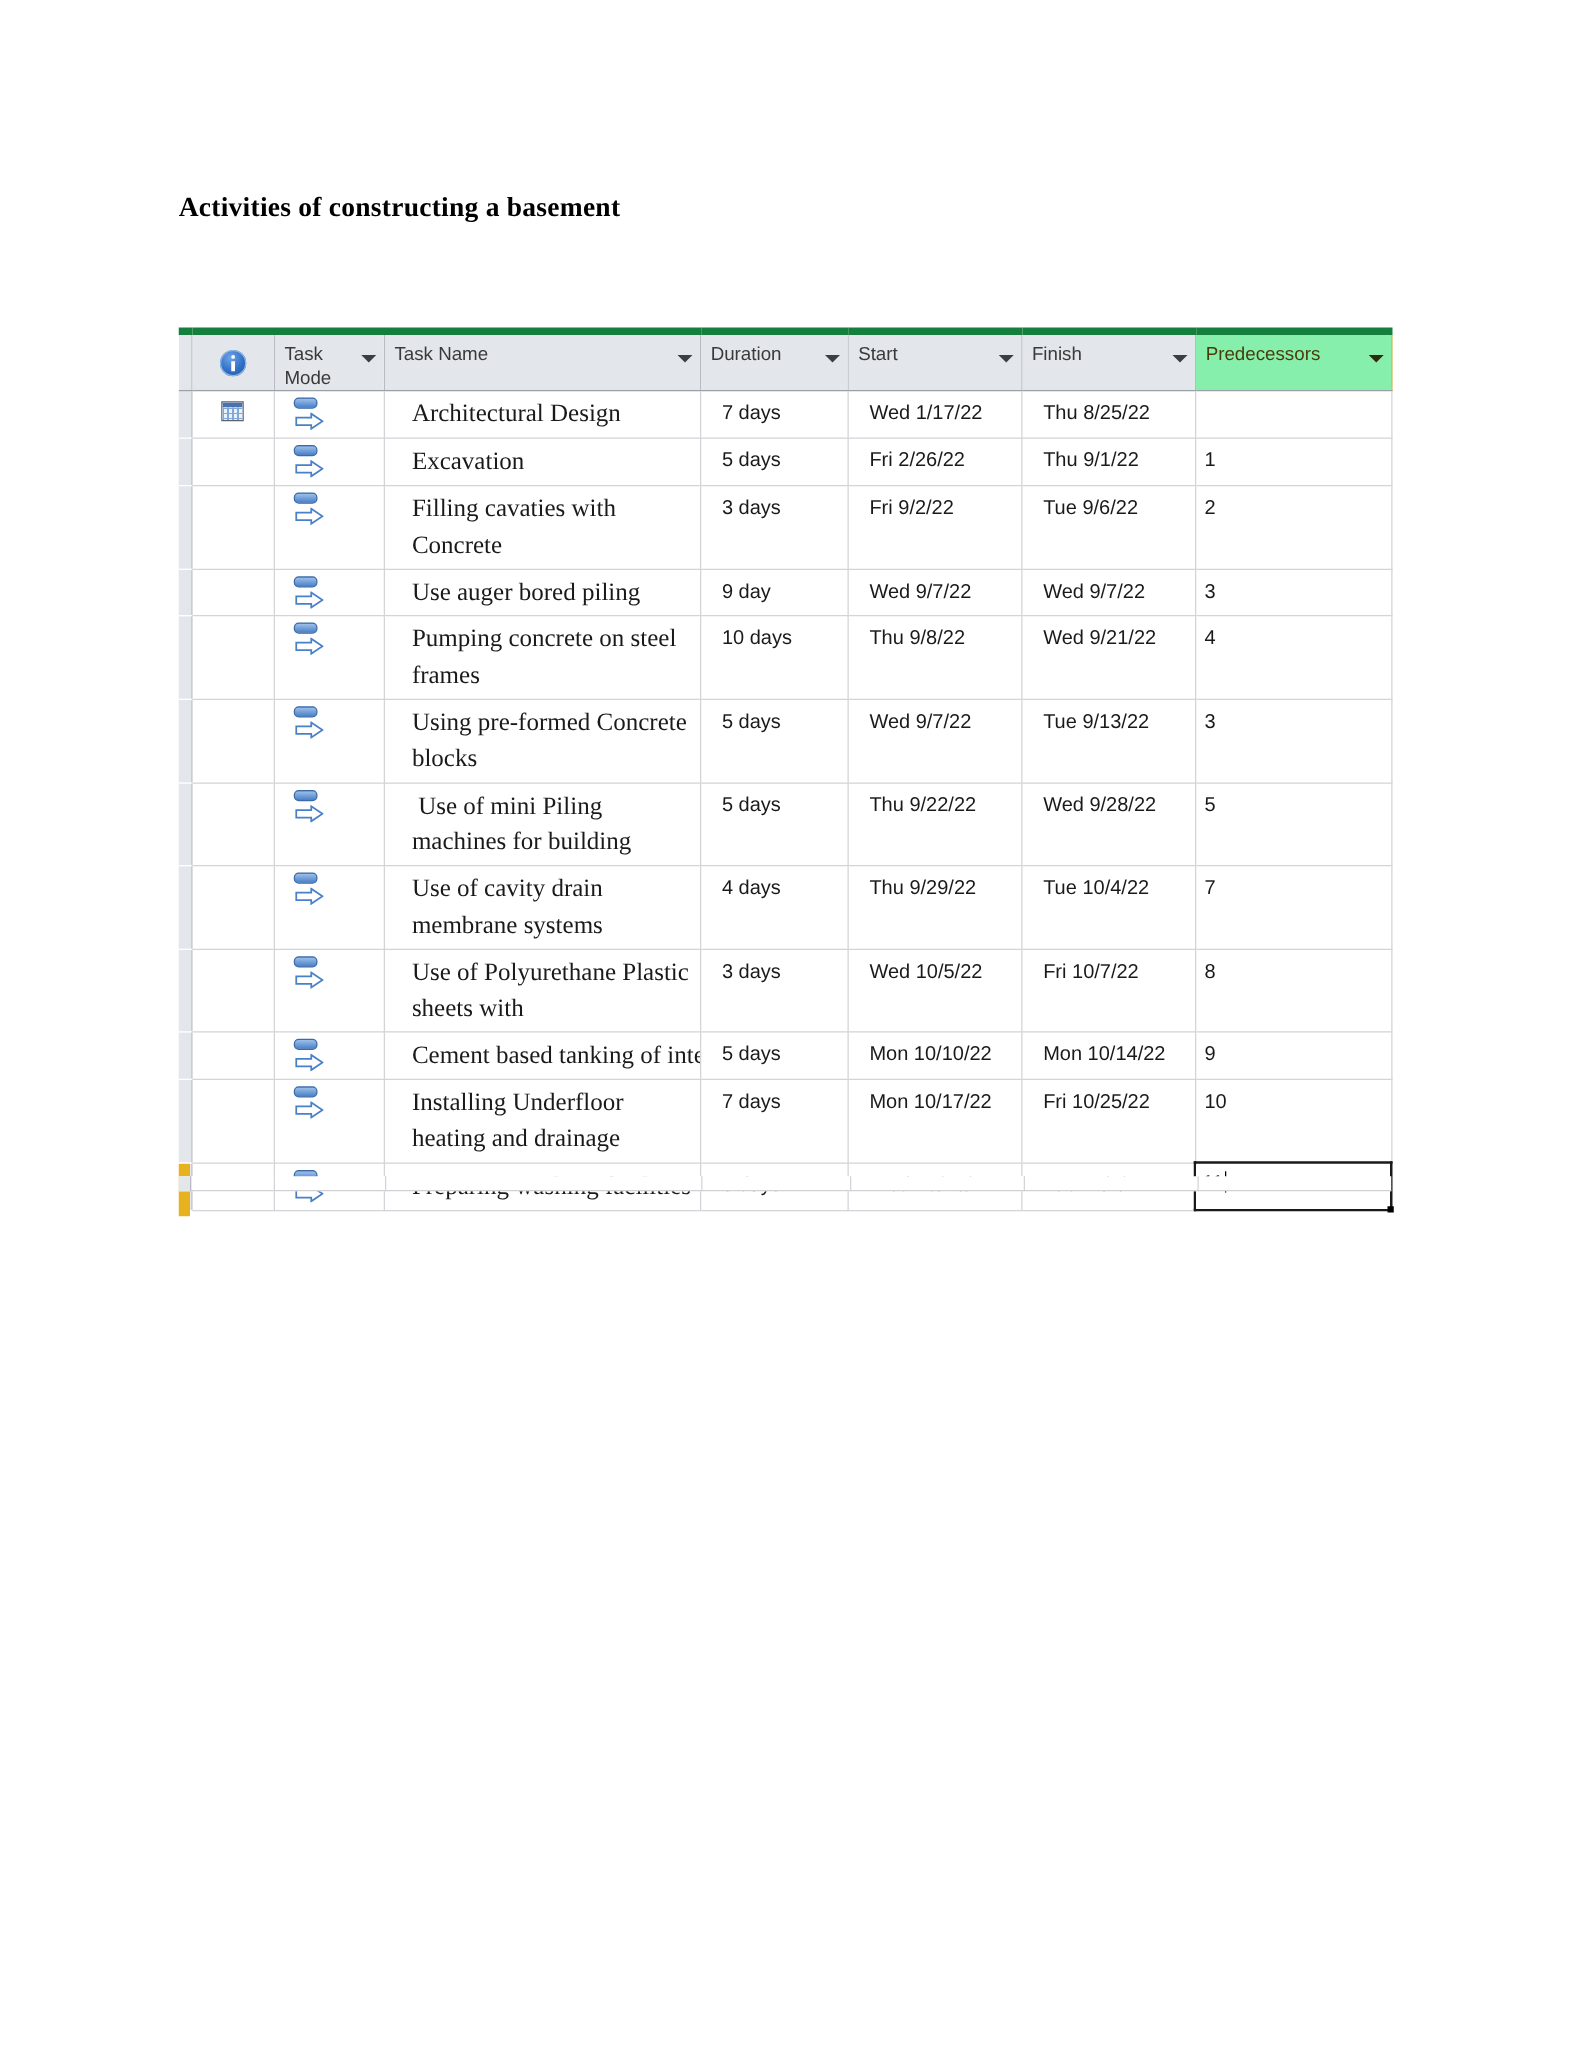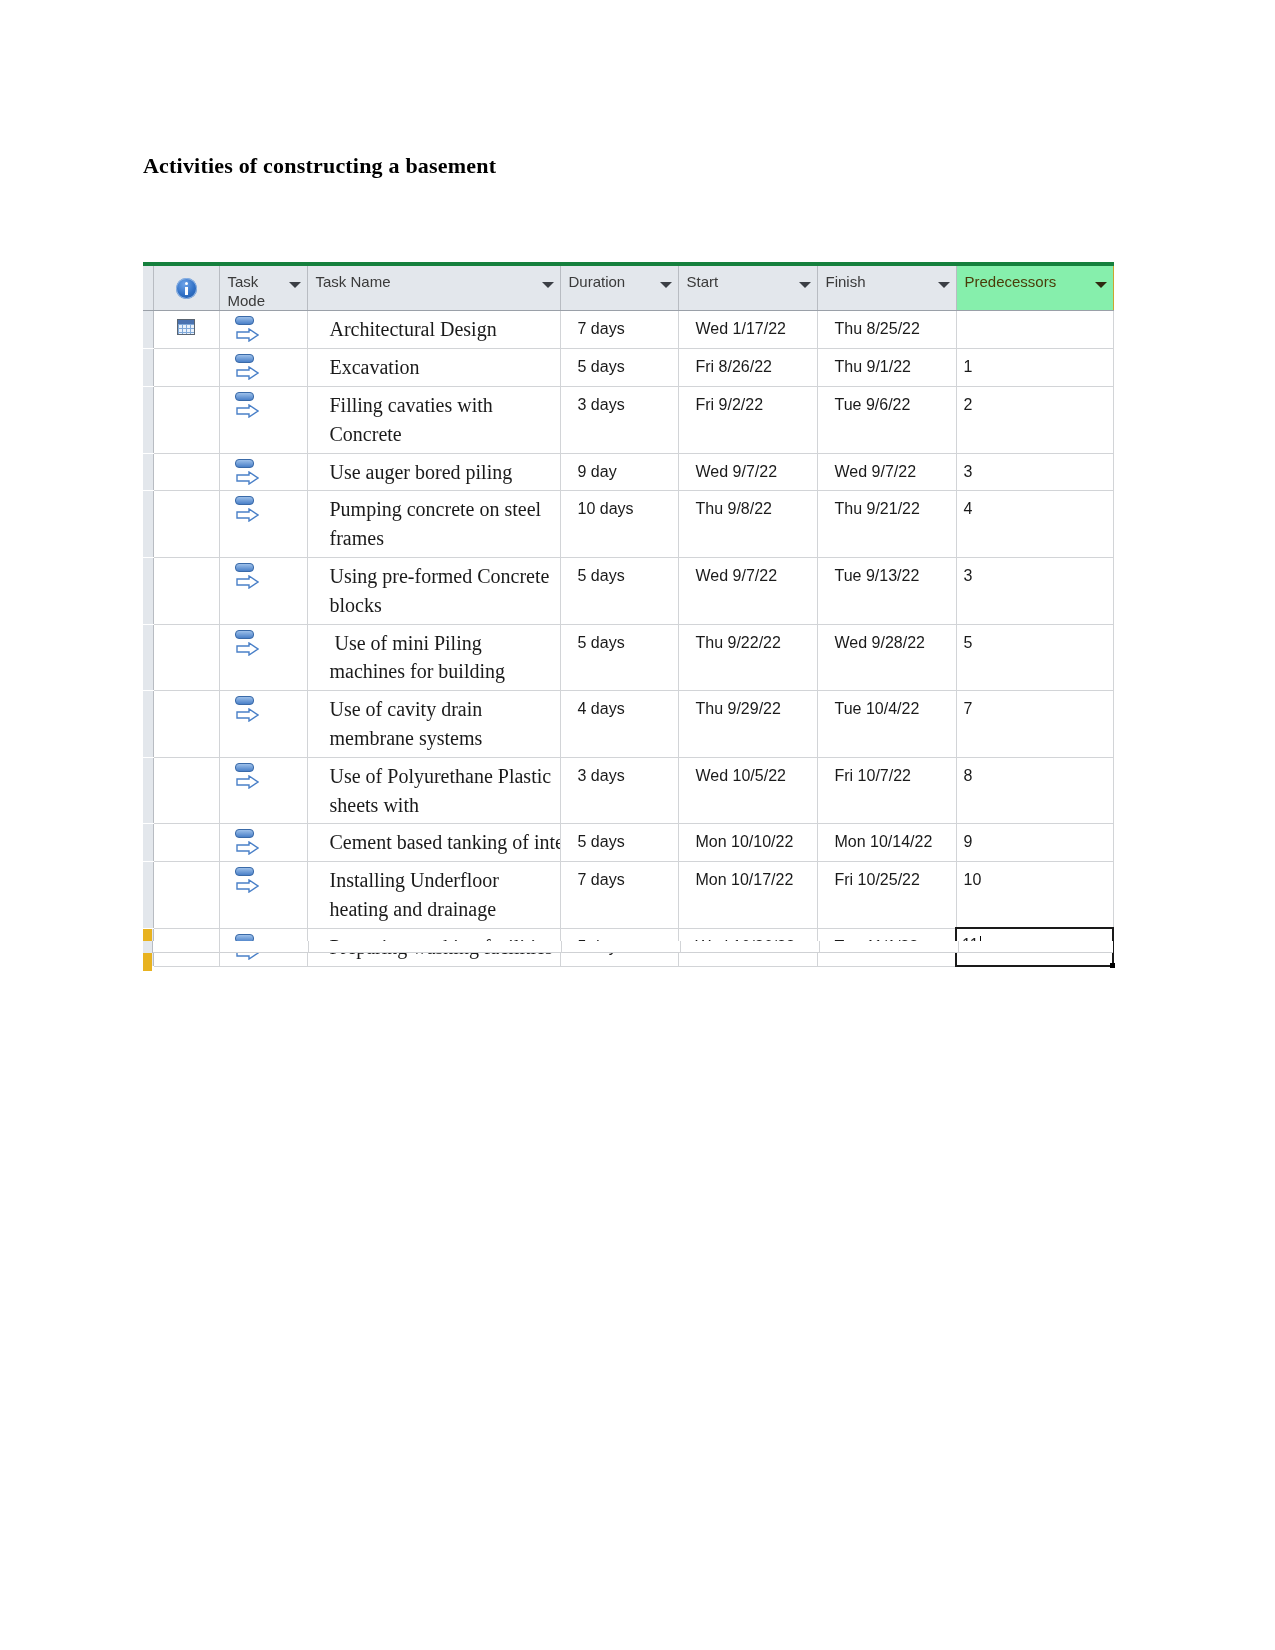--- a/index.html
+++ b/index.html
@@ -55,21 +55,21 @@
   col.c-finish   { width: 139px; }
   col.c-pred     { width: 157px; }
 
   
   thead tr { height: 46px; }
 
   thead th {
     background: #e3e7ec;
     border-right: 1px solid #b8bcc2;
     border-bottom: 1px solid #9aa0a8;
-    border-top: 4px solid #15803d;
+    border-top: 6px solid #15803d;
     padding: 0;
     vertical-align: top;
     font-weight: normal;
     position: relative;
   }
 
   th.th-rowhdr {
     background: #e3e7ec;
     border-right: 1px solid #b8bcc2;
   }
@@ -422,21 +422,21 @@
             </svg>
           </span>
         </td>
         <td>
           <span class="task-name">Excavation</span>
         </td>
         <td>
           <span class="cell-text">5 days</span>
         </td>
         <td>
-          <span class="cell-text">Fri 8/26/22</span>
+          <span class="cell-text">Fri 2/26/22</span>
         </td>
         <td>
           <span class="cell-text">Thu 9/1/22</span>
         </td>
         <td>
           <span class="pred-text">1</span>
         </td>
       </tr>
 
       <tr>
@@ -509,21 +509,21 @@
         <td>
           <span class="task-name">Pumping concrete on steel frames</span>
         </td>
         <td>
           <span class="cell-text">10 days</span>
         </td>
         <td>
           <span class="cell-text">Thu 9/8/22</span>
         </td>
         <td>
-          <span class="cell-text">Thu 9/21/22</span>
+          <span class="cell-text">Wed 9/21/22</span>
         </td>
         <td>
           <span class="pred-text">4</span>
         </td>
       </tr>
 
       <tr>
         <td class="cell-rowhdr"></td>
         <td class="cell-indic"></td>
         <td class="cell-mode">

